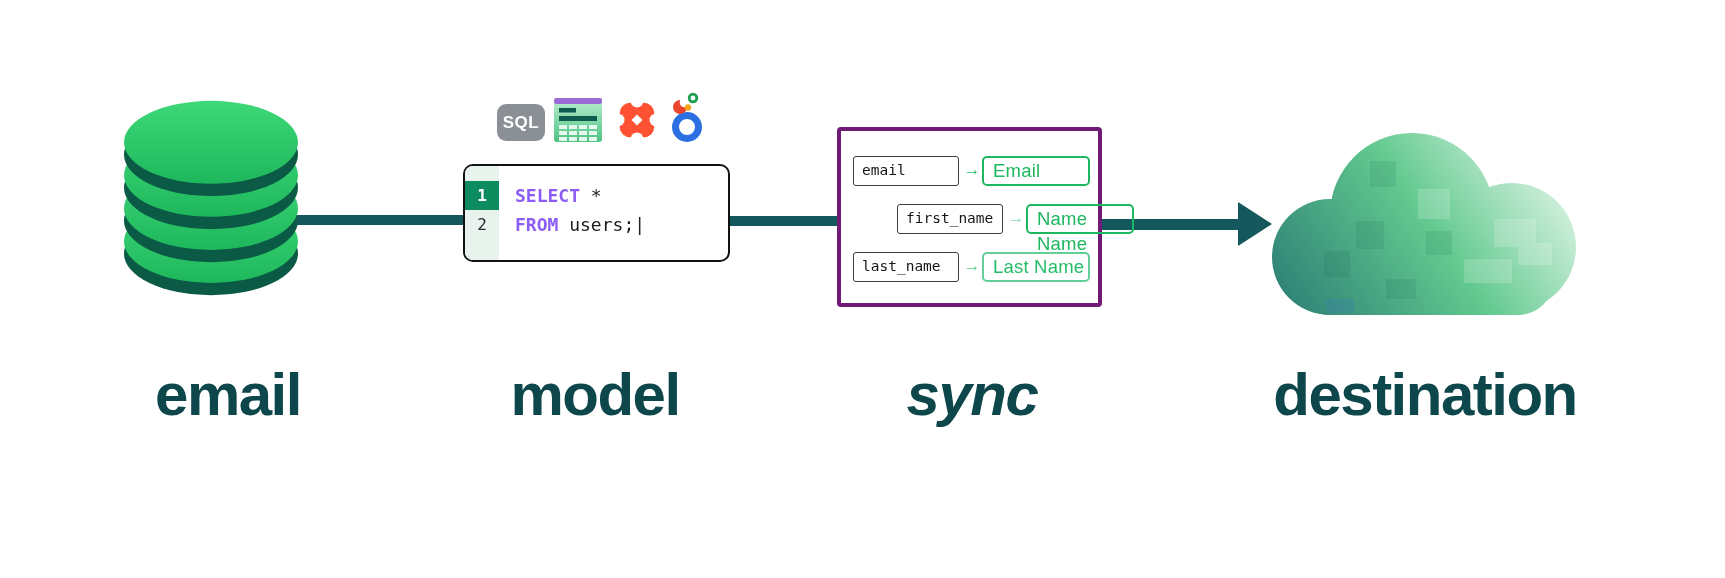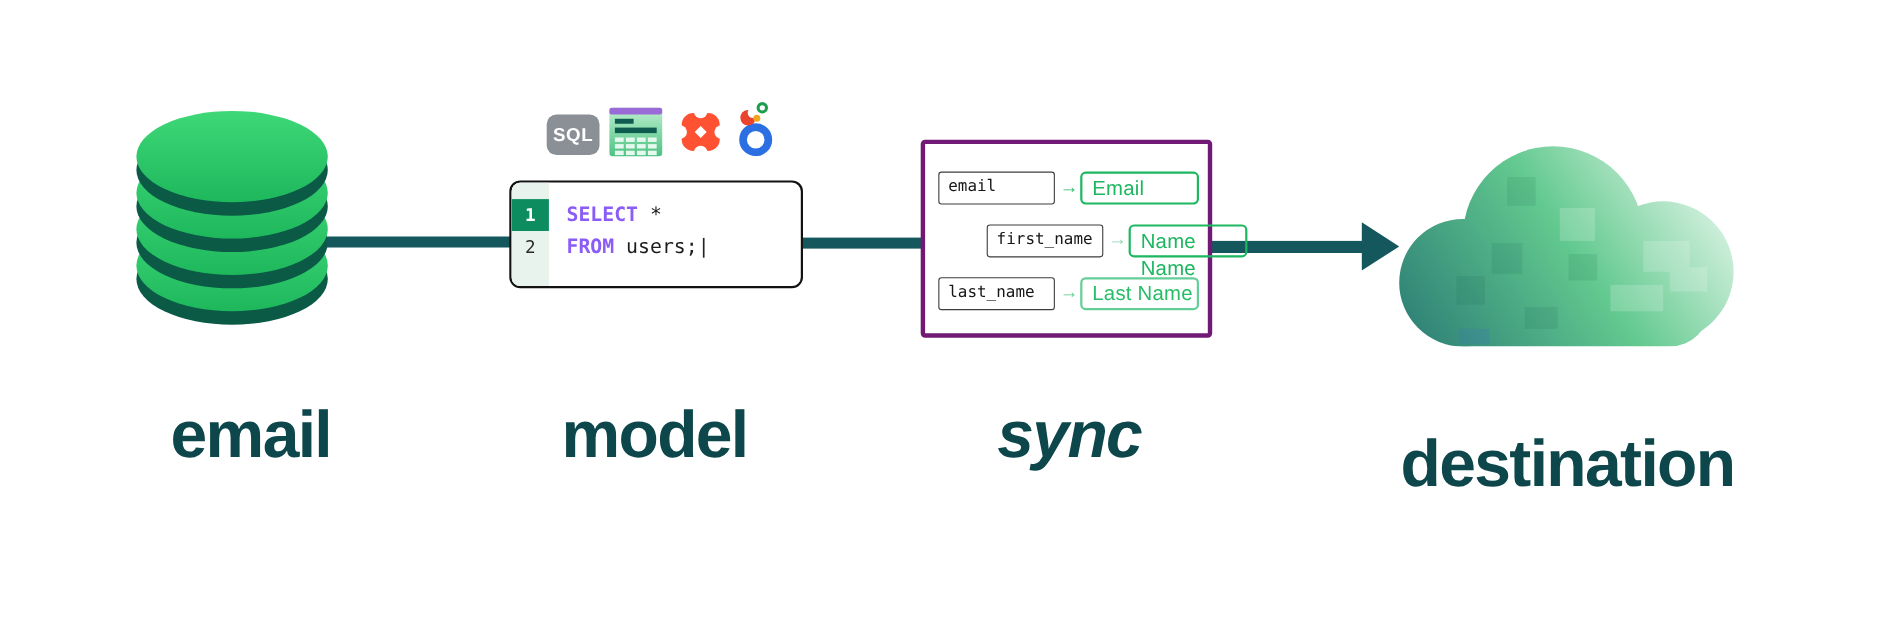--- a/index.html
+++ b/index.html
@@ -5,21 +5,21 @@
   html,body{margin:0;padding:0;background:#fff;}
   .canvas{position:relative;width:1725px;height:578px;background:#ffffff;overflow:hidden;
           font-family:"Liberation Sans",sans-serif;}
 
   
   .stage-label{position:absolute;top:362px;transform:translateX(-50%);
     font-size:60px;font-weight:700;color:#0d474b;letter-spacing:-1.5px;line-height:1.1;}
   #label-source{left:228px;}
   #label-model{left:595px;}
   #label-sync{left:972px;font-style:italic;}
-  #label-destination{left:1425px;margin-top:27px;}
+  #label-destination{left:1425px;}
 
   
   .conn{position:absolute;background:#14575c;}
   #conn-1{left:297px;top:215px;width:168px;height:10px;}
   #conn-2{left:728px;top:216px;width:111px;height:10px;}
   #conn-3{left:1101px;top:219px;width:140px;height:11px;}
   .arrow-head{position:absolute;left:1238px;top:202px;width:0;height:0;
     border-left:34px solid #14575c;border-top:22px solid transparent;border-bottom:22px solid transparent;}
 
   

